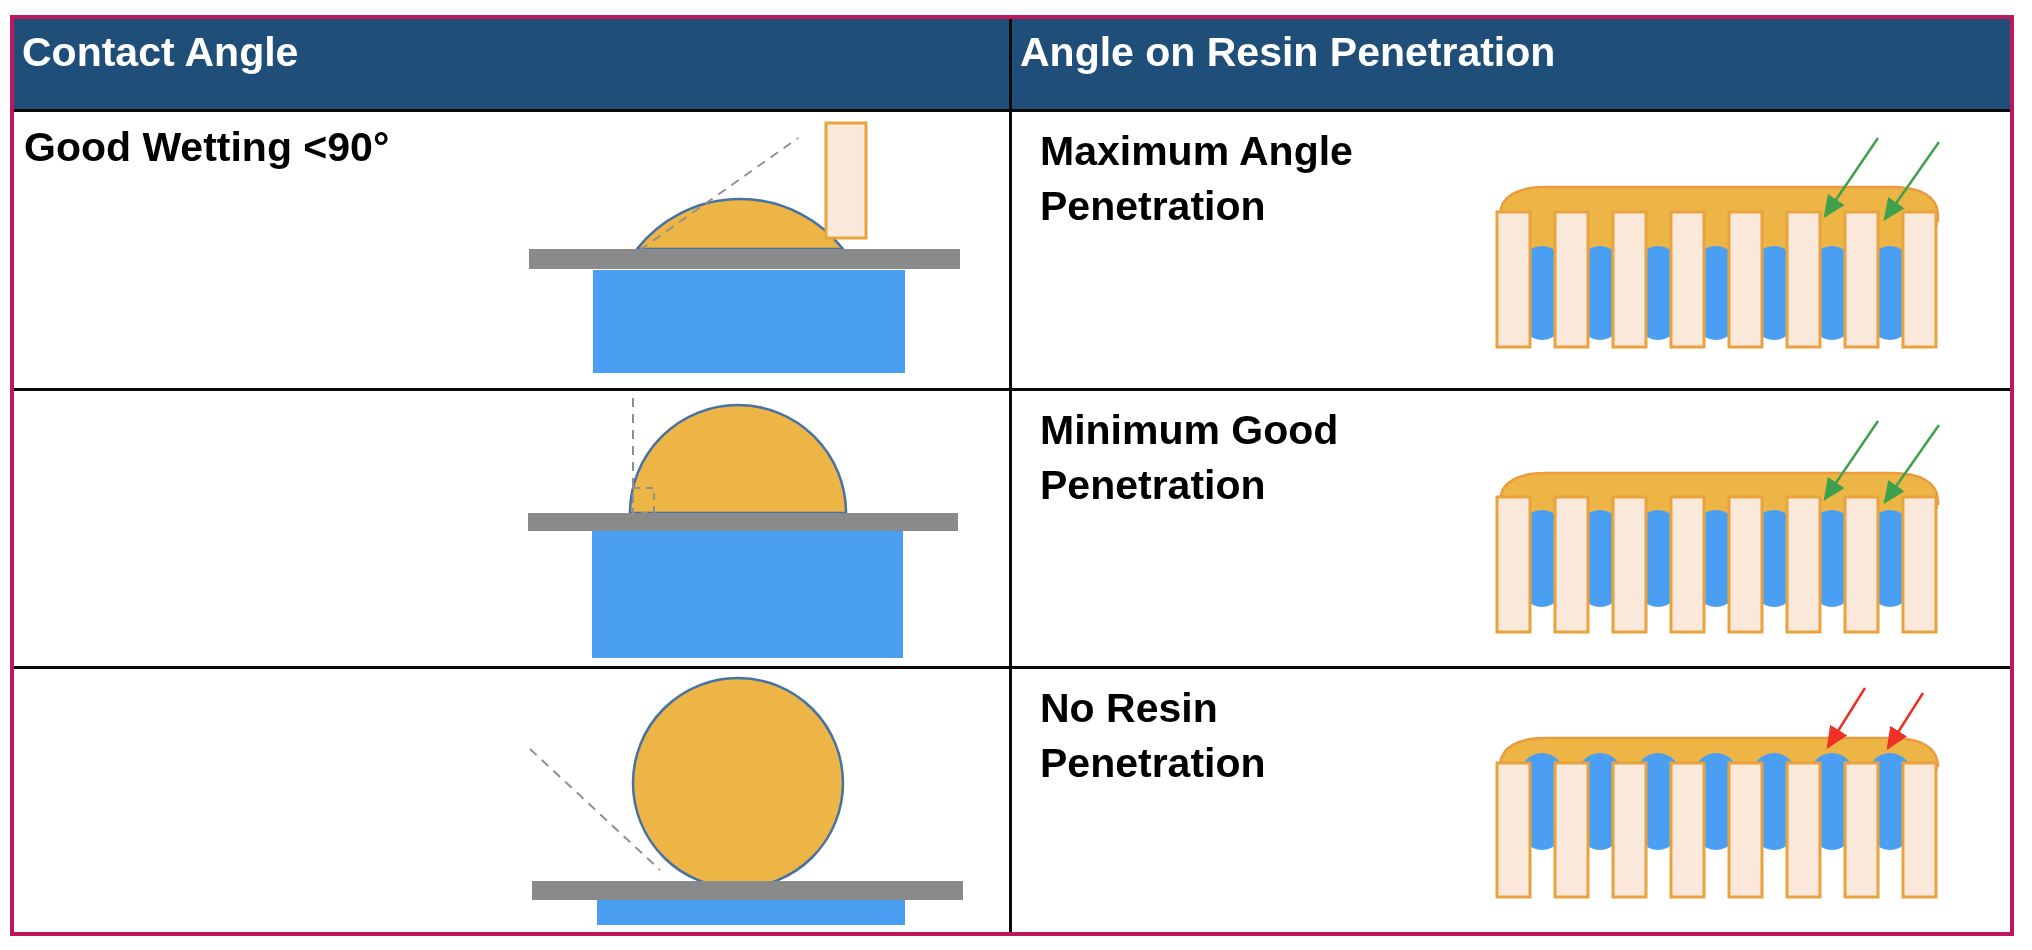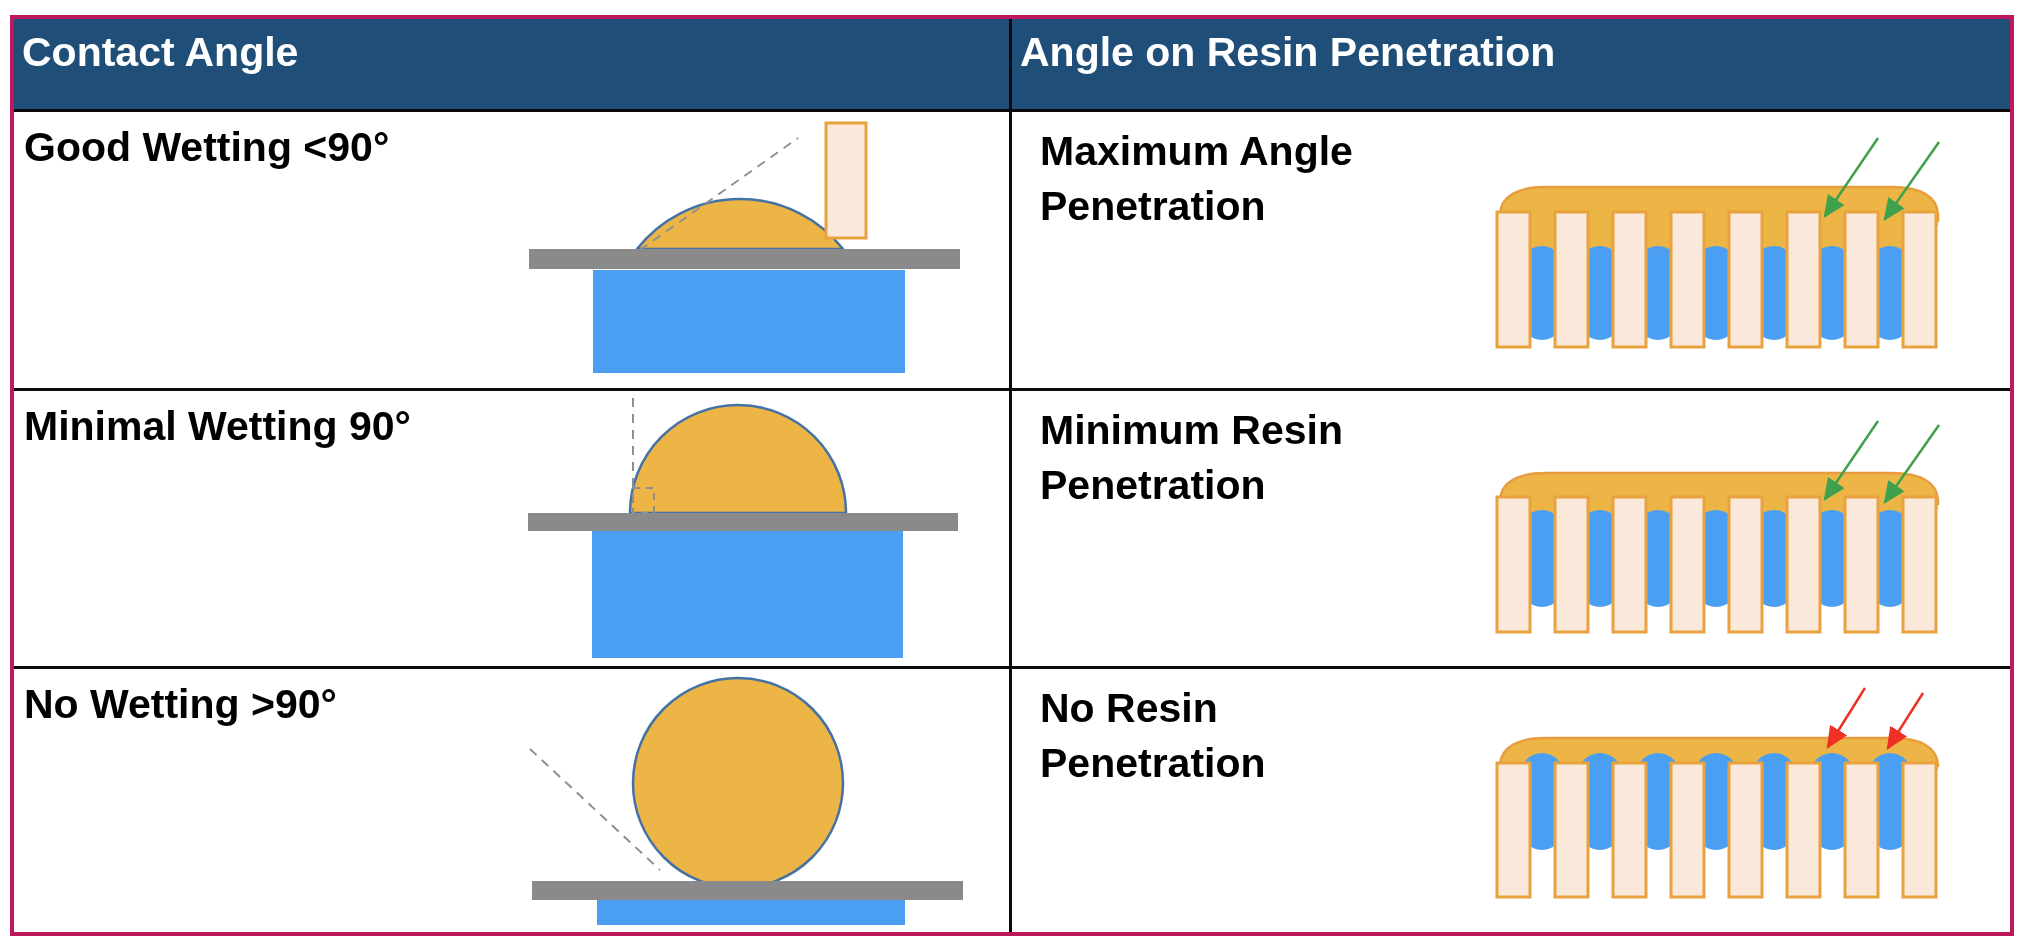--- a/index.html
+++ b/index.html
@@ -109,31 +109,30 @@
           <rect x="891" y="100" width="33" height="135"></rect>
         </g>
         <g stroke="#3FA14C" stroke-width="2.5">
           <line x1="866" y1="26" x2="813" y2="104" marker-end="url(#arrow-g1)"></line>
           <line x1="927" y1="30" x2="873" y2="107" marker-end="url(#arrow-g1)"></line>
         </g>
       </svg>
     </div>
 
     <div class="cell col1 rb">
-      <div class="rowlabel">Minimal Wetting 90°</div>
       <svg class="art" width="995" height="278" viewBox="0 0 995 278">
         <rect x="578" y="140" width="311" height="127" fill="#4B9FF2"></rect>
         <path d="M616,122 A108,108 0 0 1 832,122 Z" fill="#EDB545" stroke="#4472A4" stroke-width="2.5"></path>
         <rect x="514" y="122" width="430" height="18" fill="#8A8A8A"></rect>
         <line x1="619" y1="7" x2="619" y2="122" stroke="#8F8F8F" stroke-width="2" stroke-dasharray="9,7"></line>
         <rect x="619" y="97" width="21" height="25" fill="none" stroke="#8F8F8F" stroke-width="2" stroke-dasharray="7,6"></rect>
       </svg>
     </div>
     <div class="cell rb">
-      <div class="effectlabel">Minimum Resin
+      <div class="effectlabel">Minimum Good
 Penetration</div>
       <svg class="art" width="995" height="278" viewBox="0 0 995 278">
         <defs>
           <marker id="arrow-g2" markerWidth="11" markerHeight="9" refX="8" refY="4" orient="auto">
             <path d="M0,0 L9,4 L0,8 Z" fill="#3FA14C"></path>
           </marker>
         </defs>
         <path d="M488,118 L488,109 C489,91 506,82 534,82 L880,82 C908,82 925,91 926,109 L926,118 Z" fill="#EDB545"></path>
         <rect x="490" y="106" width="432" height="30" fill="#EDB545"></rect>
         <path d="M488,114 L488,109 C489,91 506,82 534,82 L880,82 C908,82 925,91 926,109 L926,114" fill="none" stroke="#E89C3F" stroke-width="2.5"></path>
@@ -157,21 +156,20 @@
           <rect x="891" y="106" width="33" height="135"></rect>
         </g>
         <g stroke="#3FA14C" stroke-width="2.5">
           <line x1="866" y1="30" x2="813" y2="108" marker-end="url(#arrow-g2)"></line>
           <line x1="927" y1="34" x2="873" y2="111" marker-end="url(#arrow-g2)"></line>
         </g>
       </svg>
     </div>
 
     <div class="cell col1">
-      <div class="rowlabel">No Wetting &gt;90°</div>
       <svg class="art" width="995" height="263" viewBox="0 0 995 263">
         <circle cx="724" cy="114" r="105" fill="#EDB545" stroke="#4472A4" stroke-width="2.5"></circle>
         <rect x="583" y="231" width="308" height="25" fill="#4B9FF2"></rect>
         <rect x="518" y="212" width="431" height="19" fill="#8A8A8A"></rect>
         <line x1="516" y1="80" x2="646" y2="201" stroke="#8F8F8F" stroke-width="2" stroke-dasharray="9,7"></line>
       </svg>
     </div>
     <div class="cell">
       <div class="effectlabel">No Resin
 Penetration</div>

